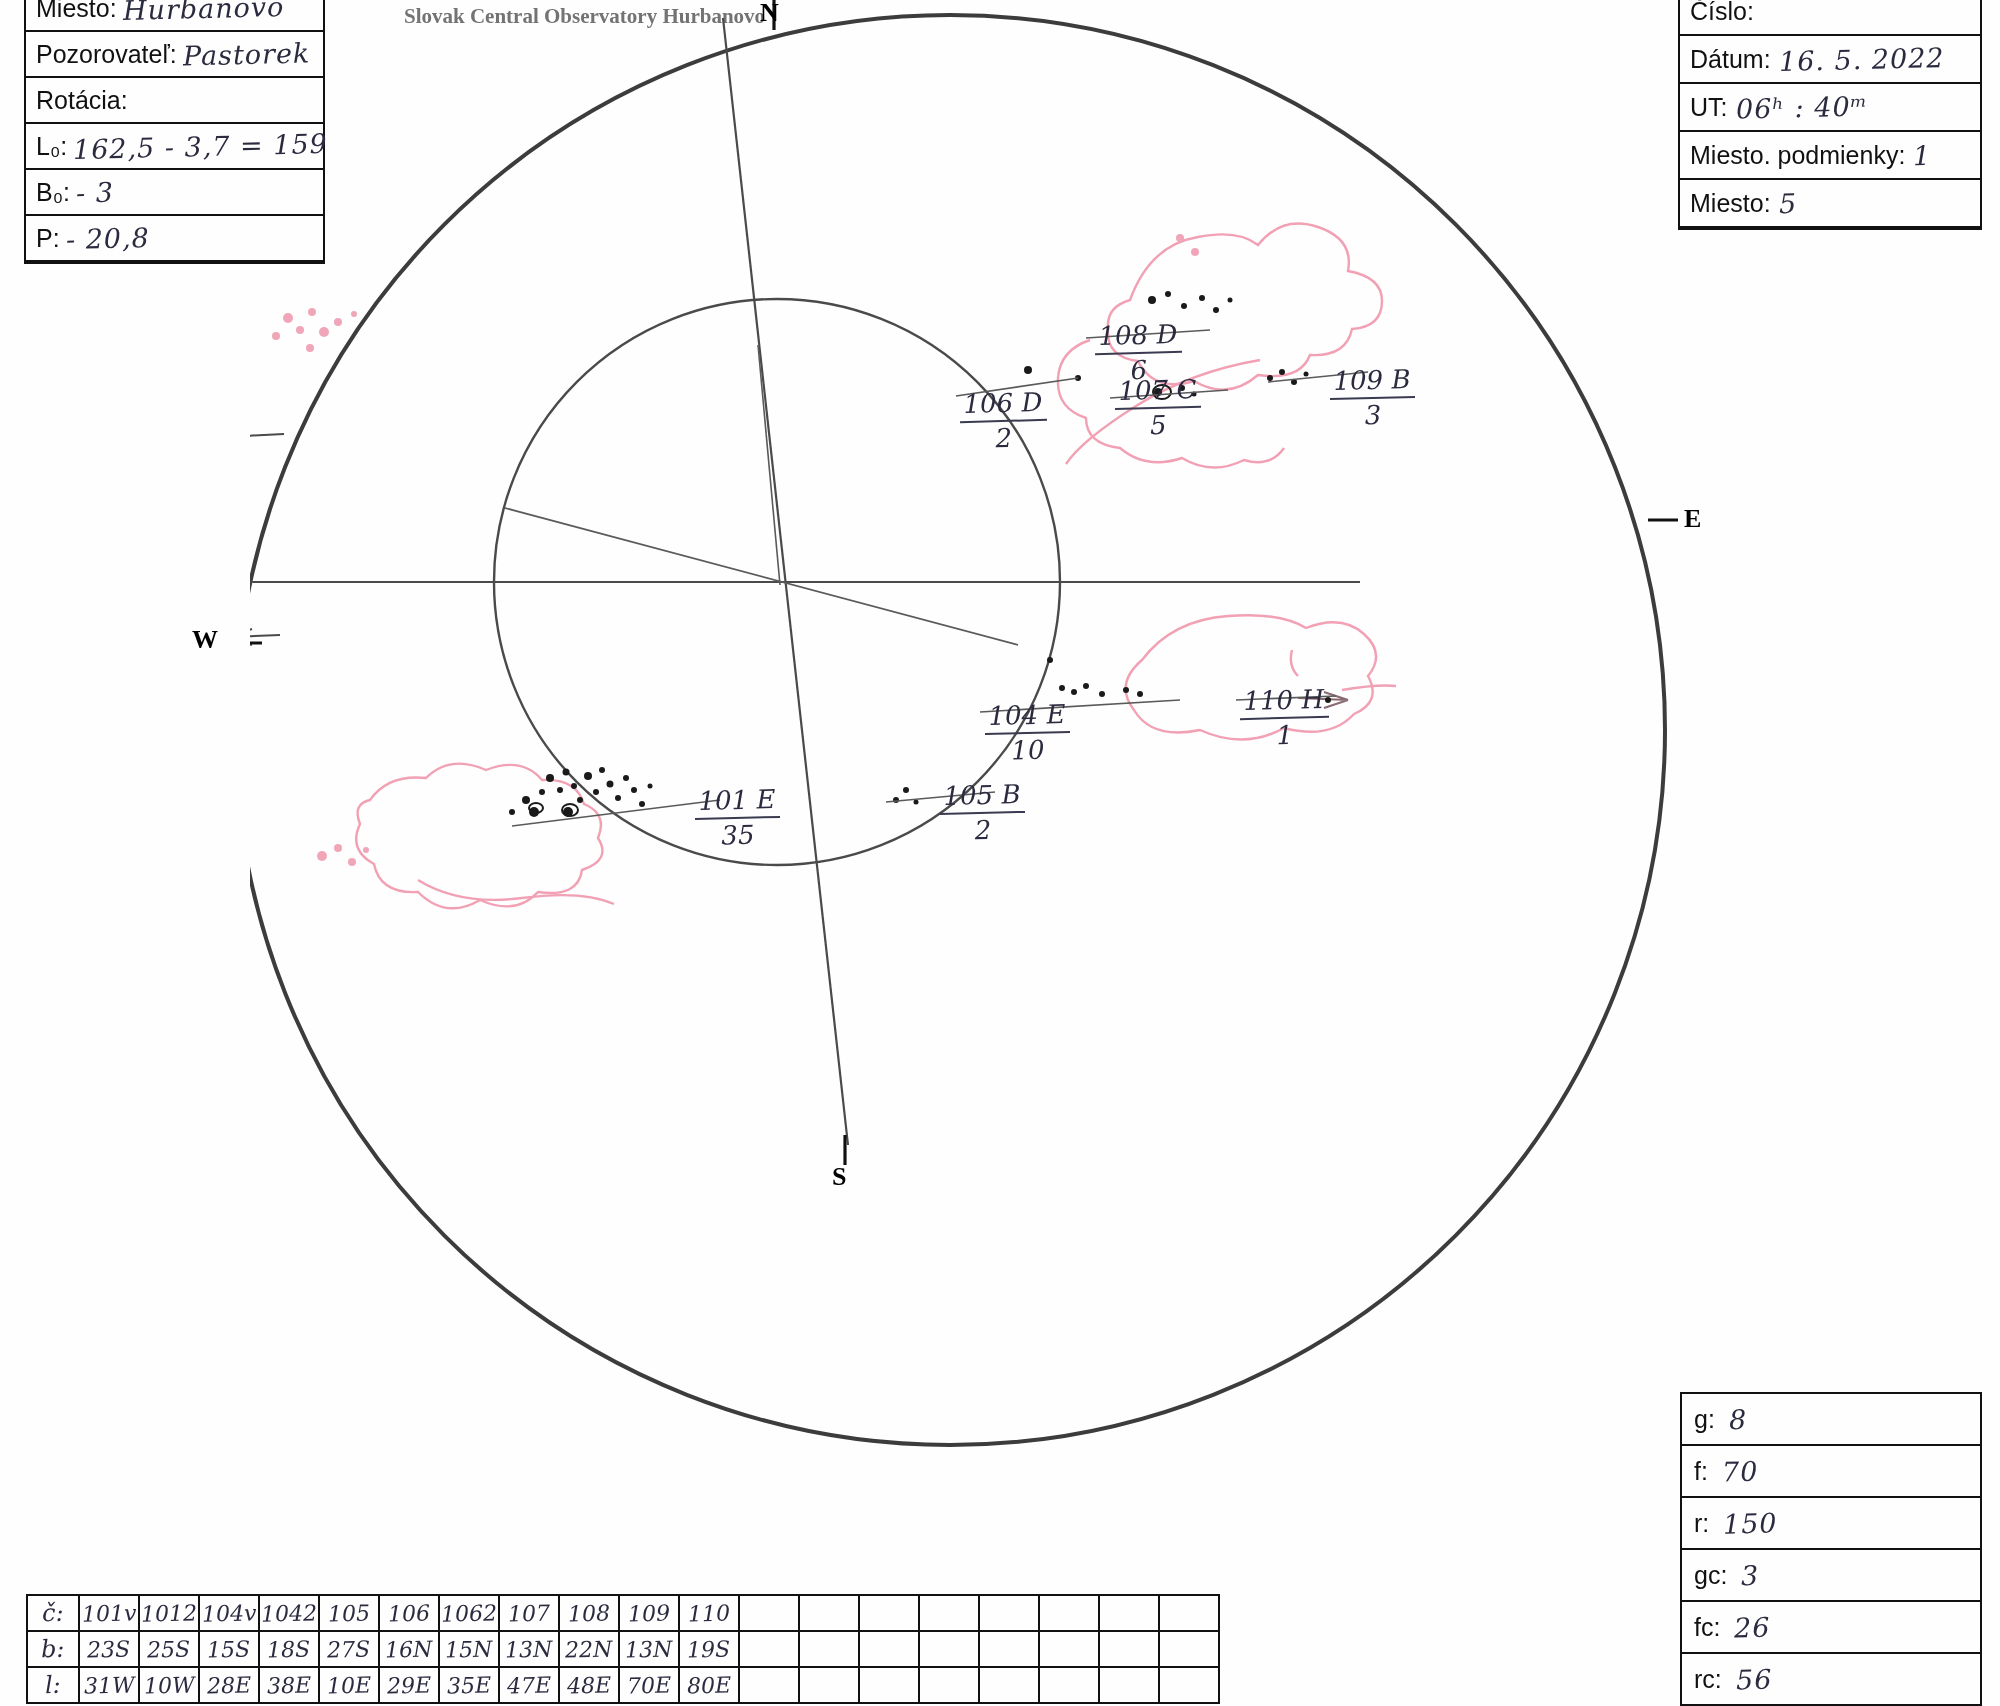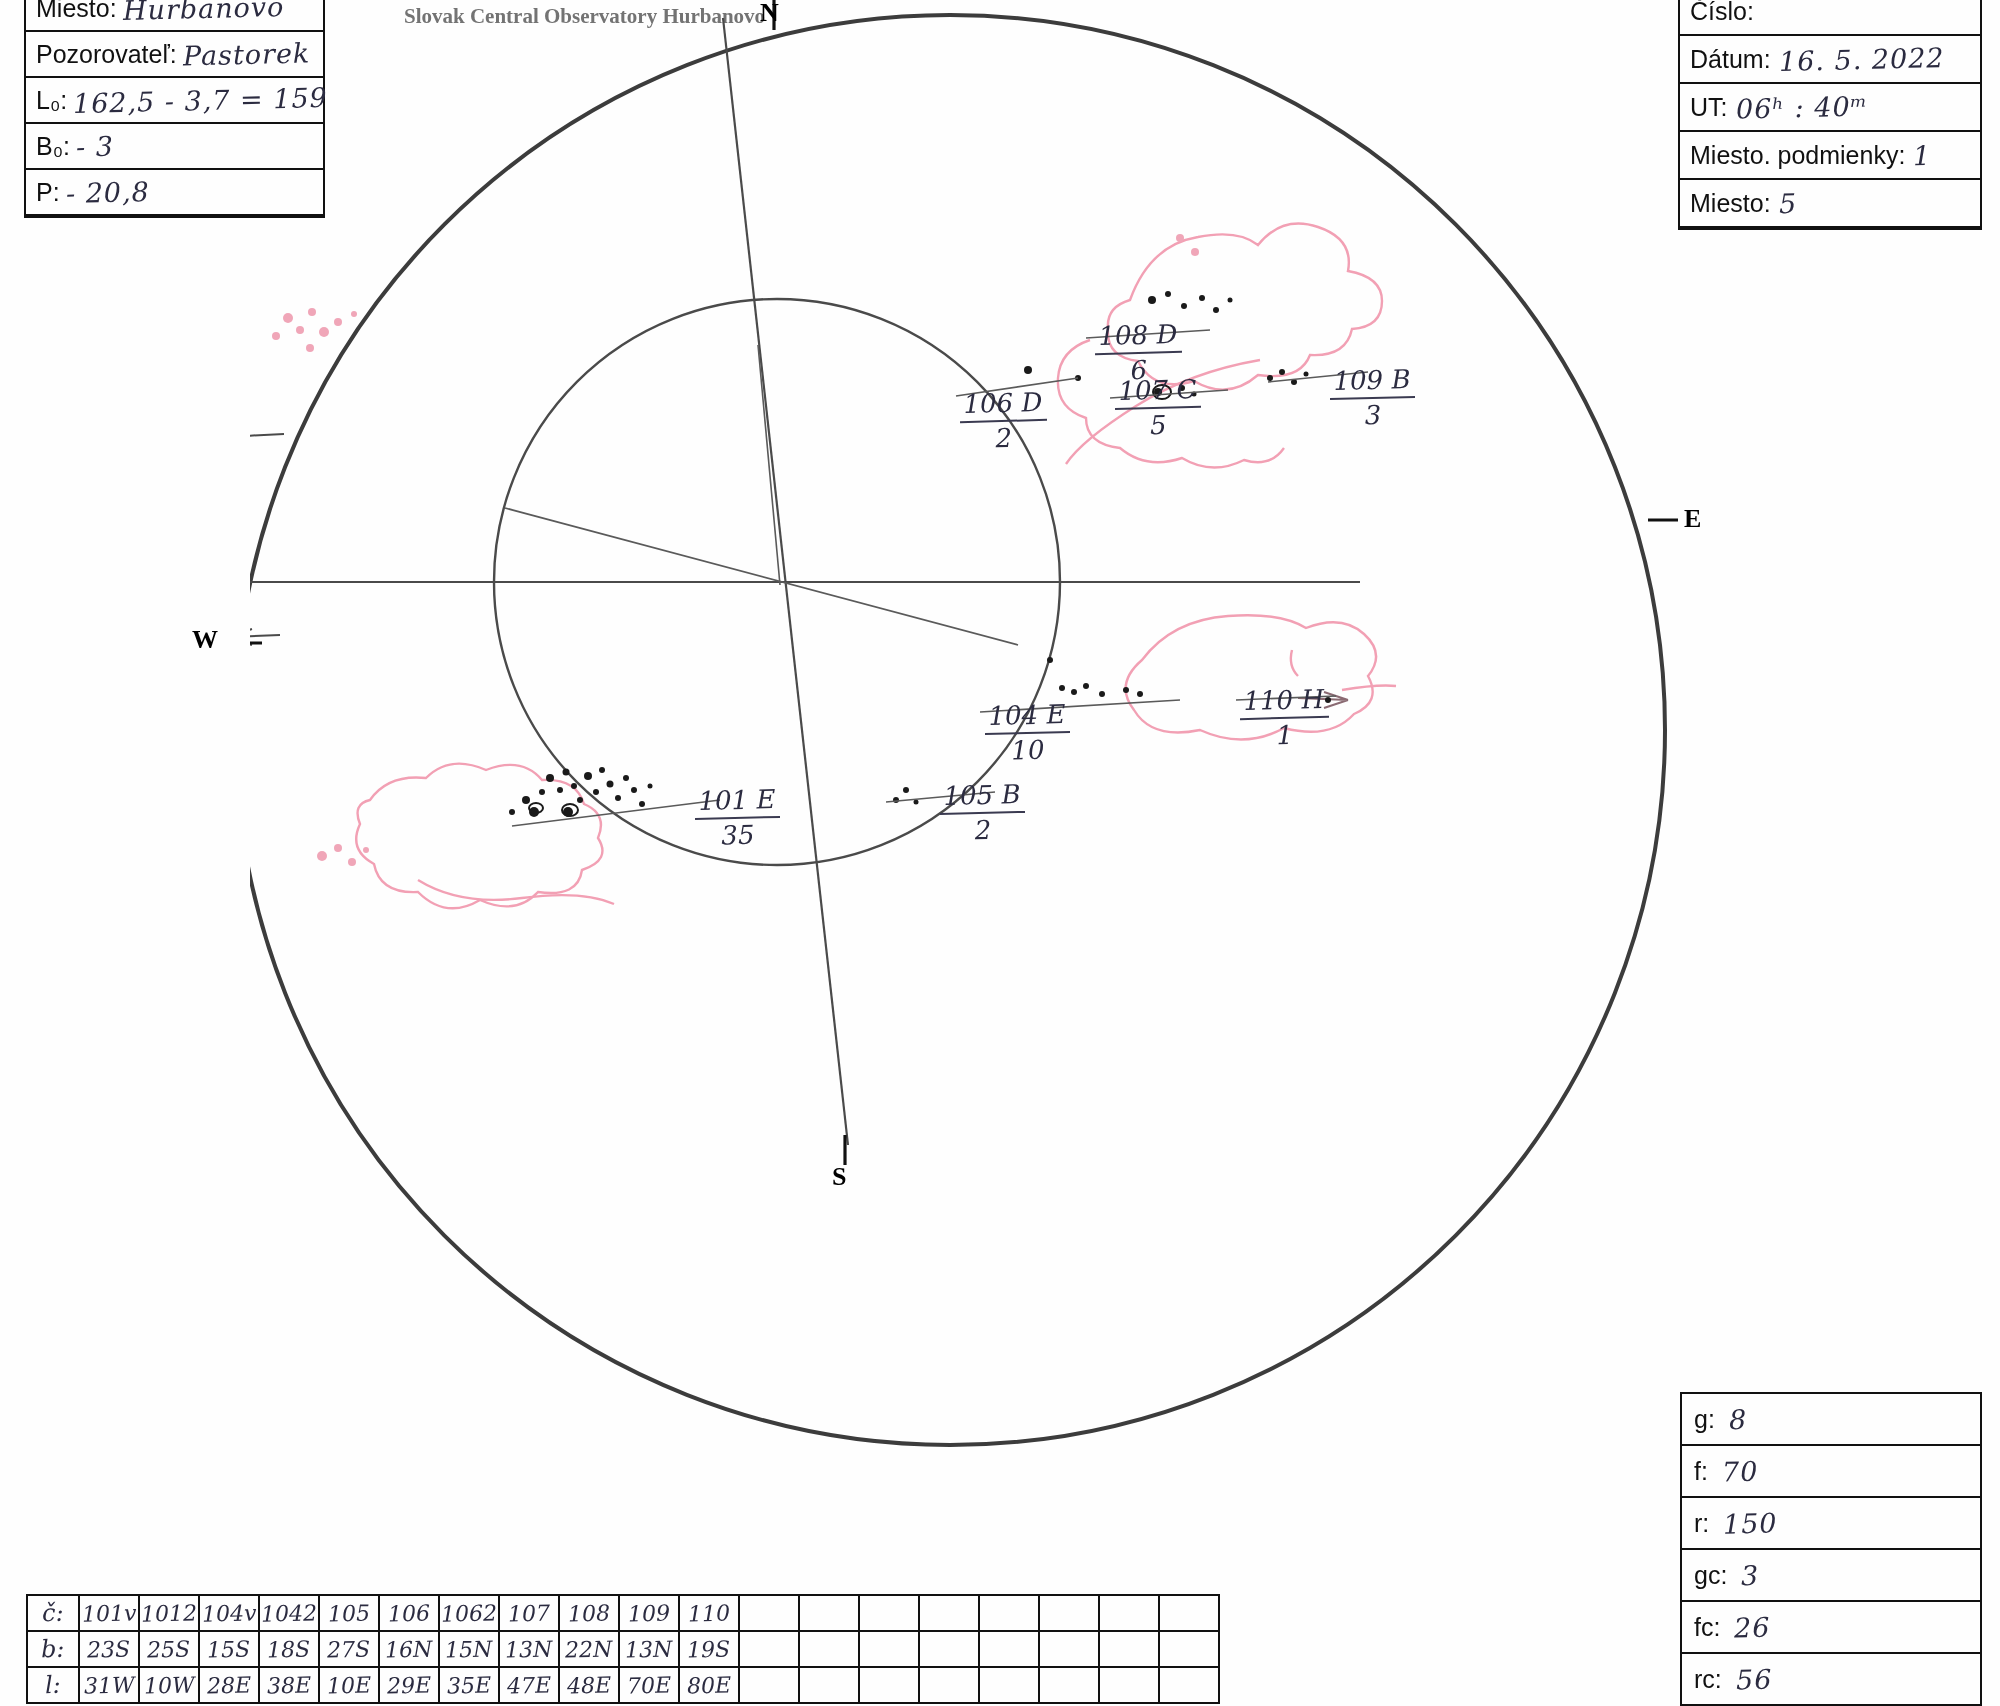--- a/index.html
+++ b/index.html
@@ -183,20 +183,24 @@
   <div id="obs-title">Slovak Central Observatory Hurbanovo</div>
 
   <div id="left-box">
     <div class="row">
       <span class="lbl">Miesto:</span>
       <span class="val hw">Hurbanovo</span>
     </div>
     <div class="row">
       <span class="lbl">Pozorovateľ:</span>
       <span class="val hw">Pastorek</span>
+    </div>
+    <div class="row">
+      <span class="lbl">Rotácia:</span>
+      <span class="val hw"></span>
     </div>
     <div class="row">
       <span class="lbl">L₀:</span>
       <span class="val hw">162,5 - 3,7 = 159</span>
     </div>
     <div class="row">
       <span class="lbl">B₀:</span>
       <span class="val hw">- 3</span>
     </div>
     <div class="row">

